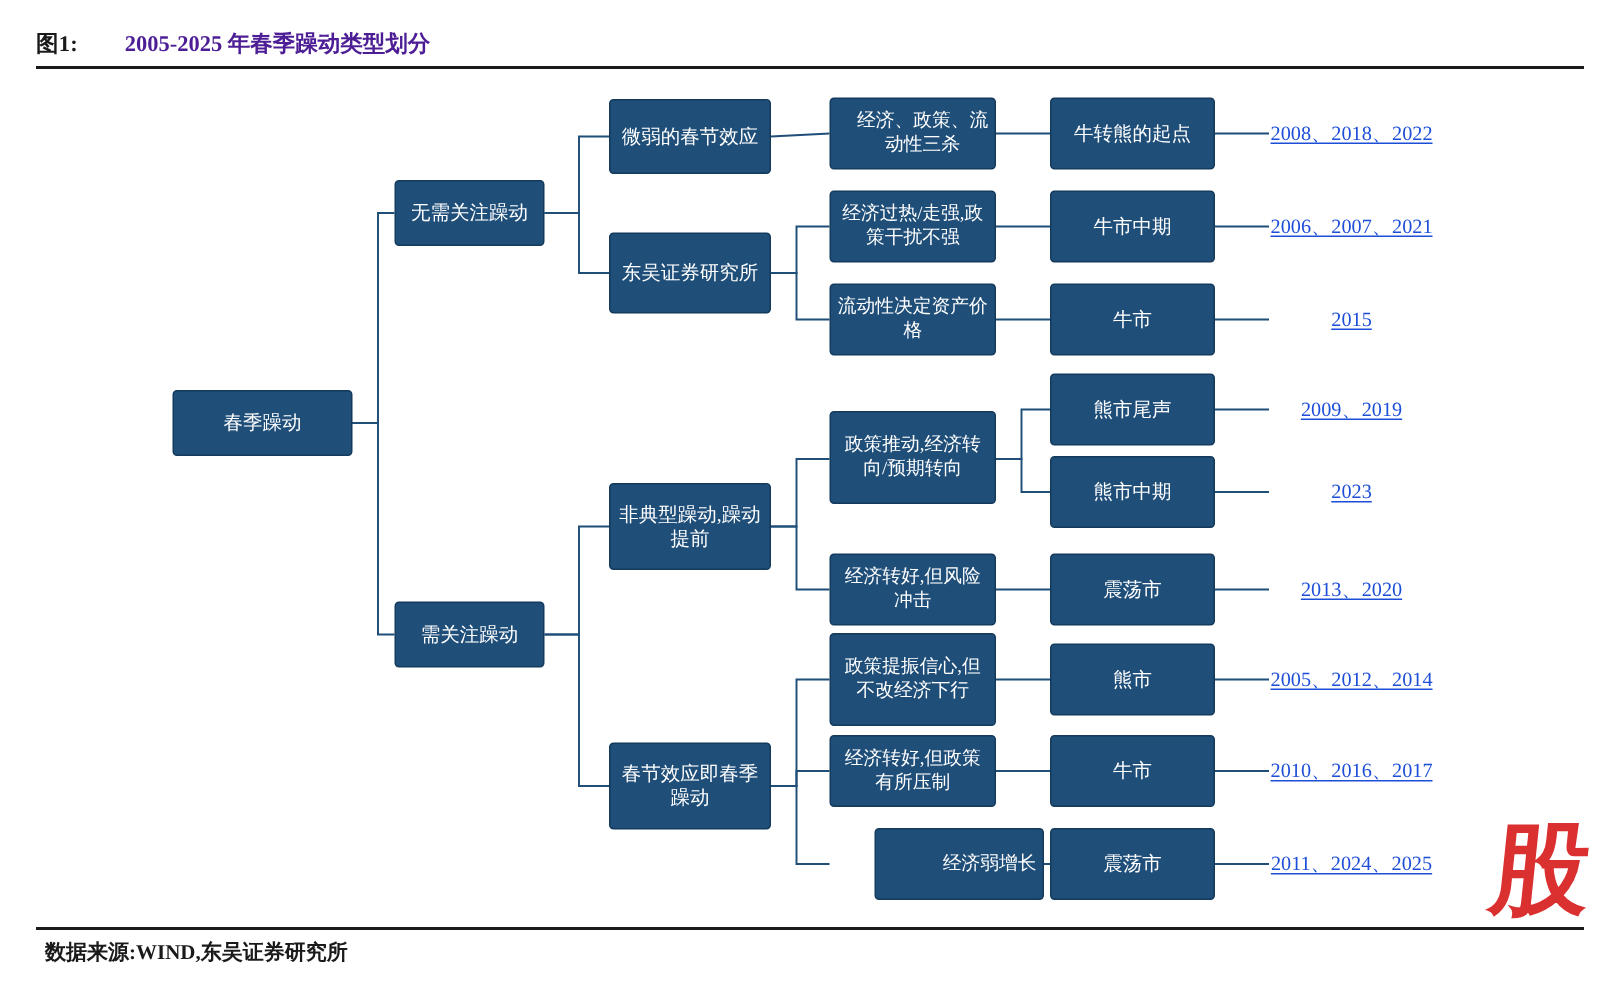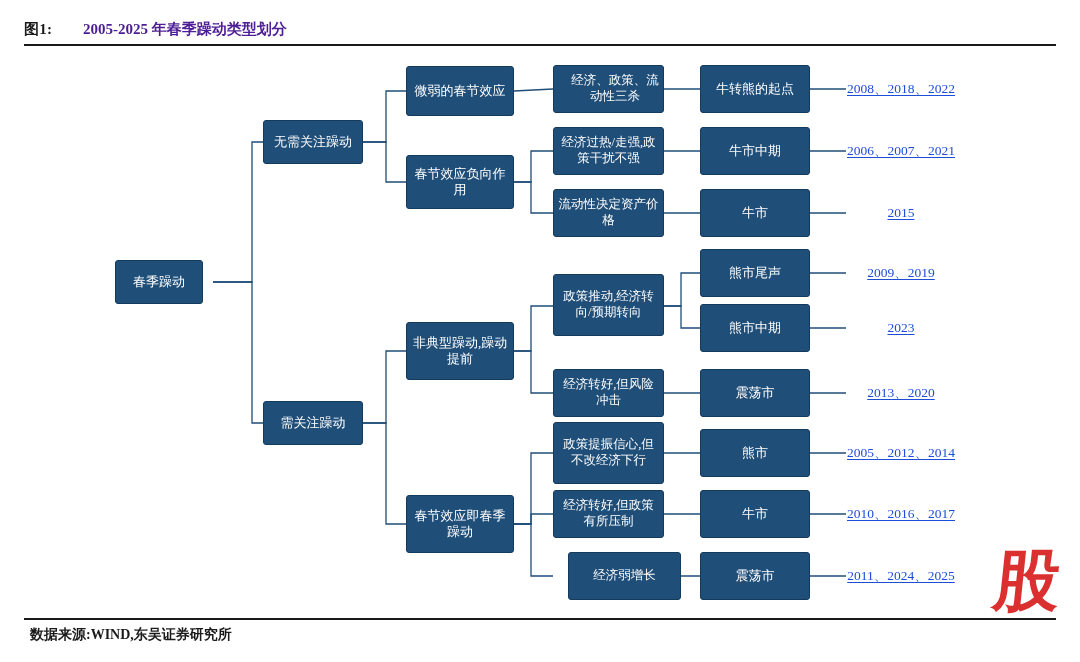--- a/index.html
+++ b/index.html
@@ -186,36 +186,36 @@
         <path d="M810 165 L846 165"></path>
         <path d="M810 225 L846 225"></path>
         <path d="M810 280 L846 280"></path>
         <path d="M810 345 L846 345"></path>
         <path d="M810 405 L846 405"></path>
         <path d="M810 466 L846 466"></path>
         <path d="M810 528 L846 528"></path>
       </g>
     </svg>
 
-    <div class="node lvl1" style="left:115px; top:212px; width:88px; height:44px;">
+    <div class="node lvl1" style="left:115px; top:212px; width:120px; height:44px;">
       <span>春季躁动</span>
     </div>
 
     <div class="node lvl2" style="left:263px; top:72px; width:100px; height:44px;">
       <span>无需关注躁动</span>
     </div>
     <div class="node lvl2" style="left:263px; top:353px; width:100px; height:44px;">
       <span>需关注躁动</span>
     </div>
 
     <div class="node lvl2" style="left:406px; top:18px; width:108px; height:50px;">
       <span>微弱的春节效应</span>
     </div>
     <div class="node lvl2" style="left:406px; top:107px; width:108px; height:54px;">
-      <span>春节效应负向作用</span>
+      <span>东吴证券研究所</span>
     </div>
     <div class="node lvl2" style="left:406px; top:274px; width:108px; height:58px;">
       <span>非典型躁动,躁动提前</span>
     </div>
     <div class="node lvl2" style="left:406px; top:447px; width:108px; height:58px;">
       <span>春节效应即春季躁动</span>
     </div>
 
     <div class="node lvl3" style="left:553px; top:17px; width:111px; height:48px;padding-left:17px;">
       <span>经济、政策、流动性三杀</span>
@@ -231,21 +231,21 @@
     </div>
     <div class="node lvl3" style="left:553px; top:321px; width:111px; height:48px;">
       <span>经济转好,但风险冲击</span>
     </div>
     <div class="node lvl3" style="left:553px; top:374px; width:111px; height:62px;">
       <span>政策提振信心,但不改经济下行</span>
     </div>
     <div class="node lvl3" style="left:553px; top:442px; width:111px; height:48px;">
       <span>经济转好,但政策有所压制</span>
     </div>
-    <div class="node lvl3" style="left:568px; top:504px; width:113px; height:48px;">
+    <div class="node lvl3" style="left:583px; top:504px; width:113px; height:48px;justify-content:flex-end;">
       <span>经济弱增长</span>
     </div>
 
     <div class="node lvl4" style="left:700px; top:17px; width:110px; height:48px;">
       <span>牛转熊的起点</span>
     </div>
     <div class="node lvl4" style="left:700px; top:79px; width:110px; height:48px;">
       <span>牛市中期</span>
     </div>
     <div class="node lvl4" style="left:700px; top:141px; width:110px; height:48px;">

